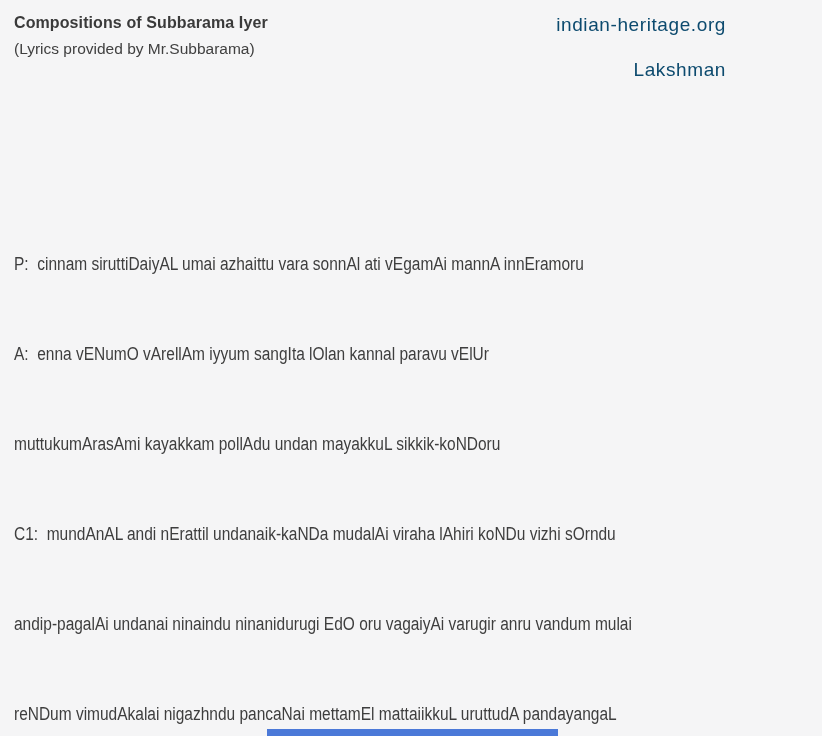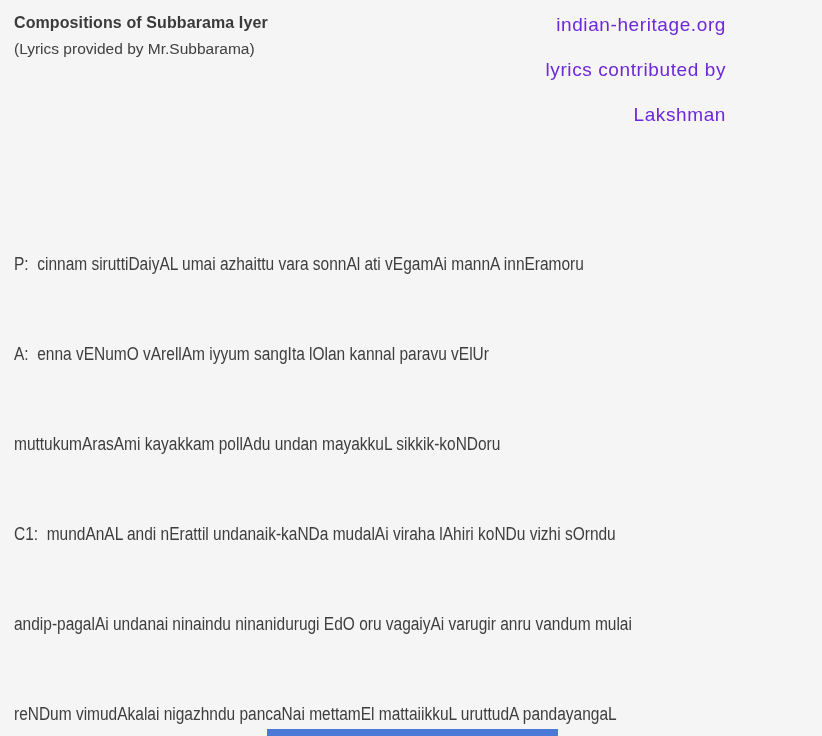--- a/index.html
+++ b/index.html
@@ -33,21 +33,21 @@
     font-size: 15.5px;
     font-weight: normal;
     line-height: 26px;
     color: #404040;
   }
   .watermark {
     position: absolute;
     top: 2px;
     right: 12px;
     text-align: right;
-    color: #6d28d9;
+    color: #0c4a6e;
     font-size: 19px;
     line-height: 45px;
     letter-spacing: 0.6px;
     font-weight: normal;
     user-select: none;
   }
   .song-heading {
     position: absolute;
     top: 131px;
     left: 14px;
@@ -86,21 +86,20 @@
 
 <div class="page">
 
   <div class="header">
     <div class="page-title">Compositions of Subbarama Iyer</div>
     <div class="page-subtitle">(Lyrics provided by Mr.Subbarama)</div>
   </div>
 
   <div class="watermark">
     <div>indian-heritage.org</div>
-    <div>lyrics contributed by</div>
     <div>Lakshman</div>
   </div>
 
 
   <div class="lyrics">
     <div class="lyric-line">P:  cinnam siruttiDaiyAL umai azhaittu vara sonnAl ati vEgamAi mannA innEramoru</div>
     <div class="lyric-line">A:  enna vENumO vArellAm iyyum sangIta lOlan kannal paravu vElUr</div>
     <div class="lyric-line">muttukumArasAmi kayakkam pollAdu undan mayakkuL sikkik-koNDoru</div>
     <div class="lyric-line">C1:  mundAnAL andi nErattil undanaik-kaNDa mudalAi viraha lAhiri koNDu vizhi sOrndu</div>
     <div class="lyric-line">andip-pagalAi undanai ninaindu ninanidurugi EdO oru vagaiyAi varugir anru vandum mulai</div>

